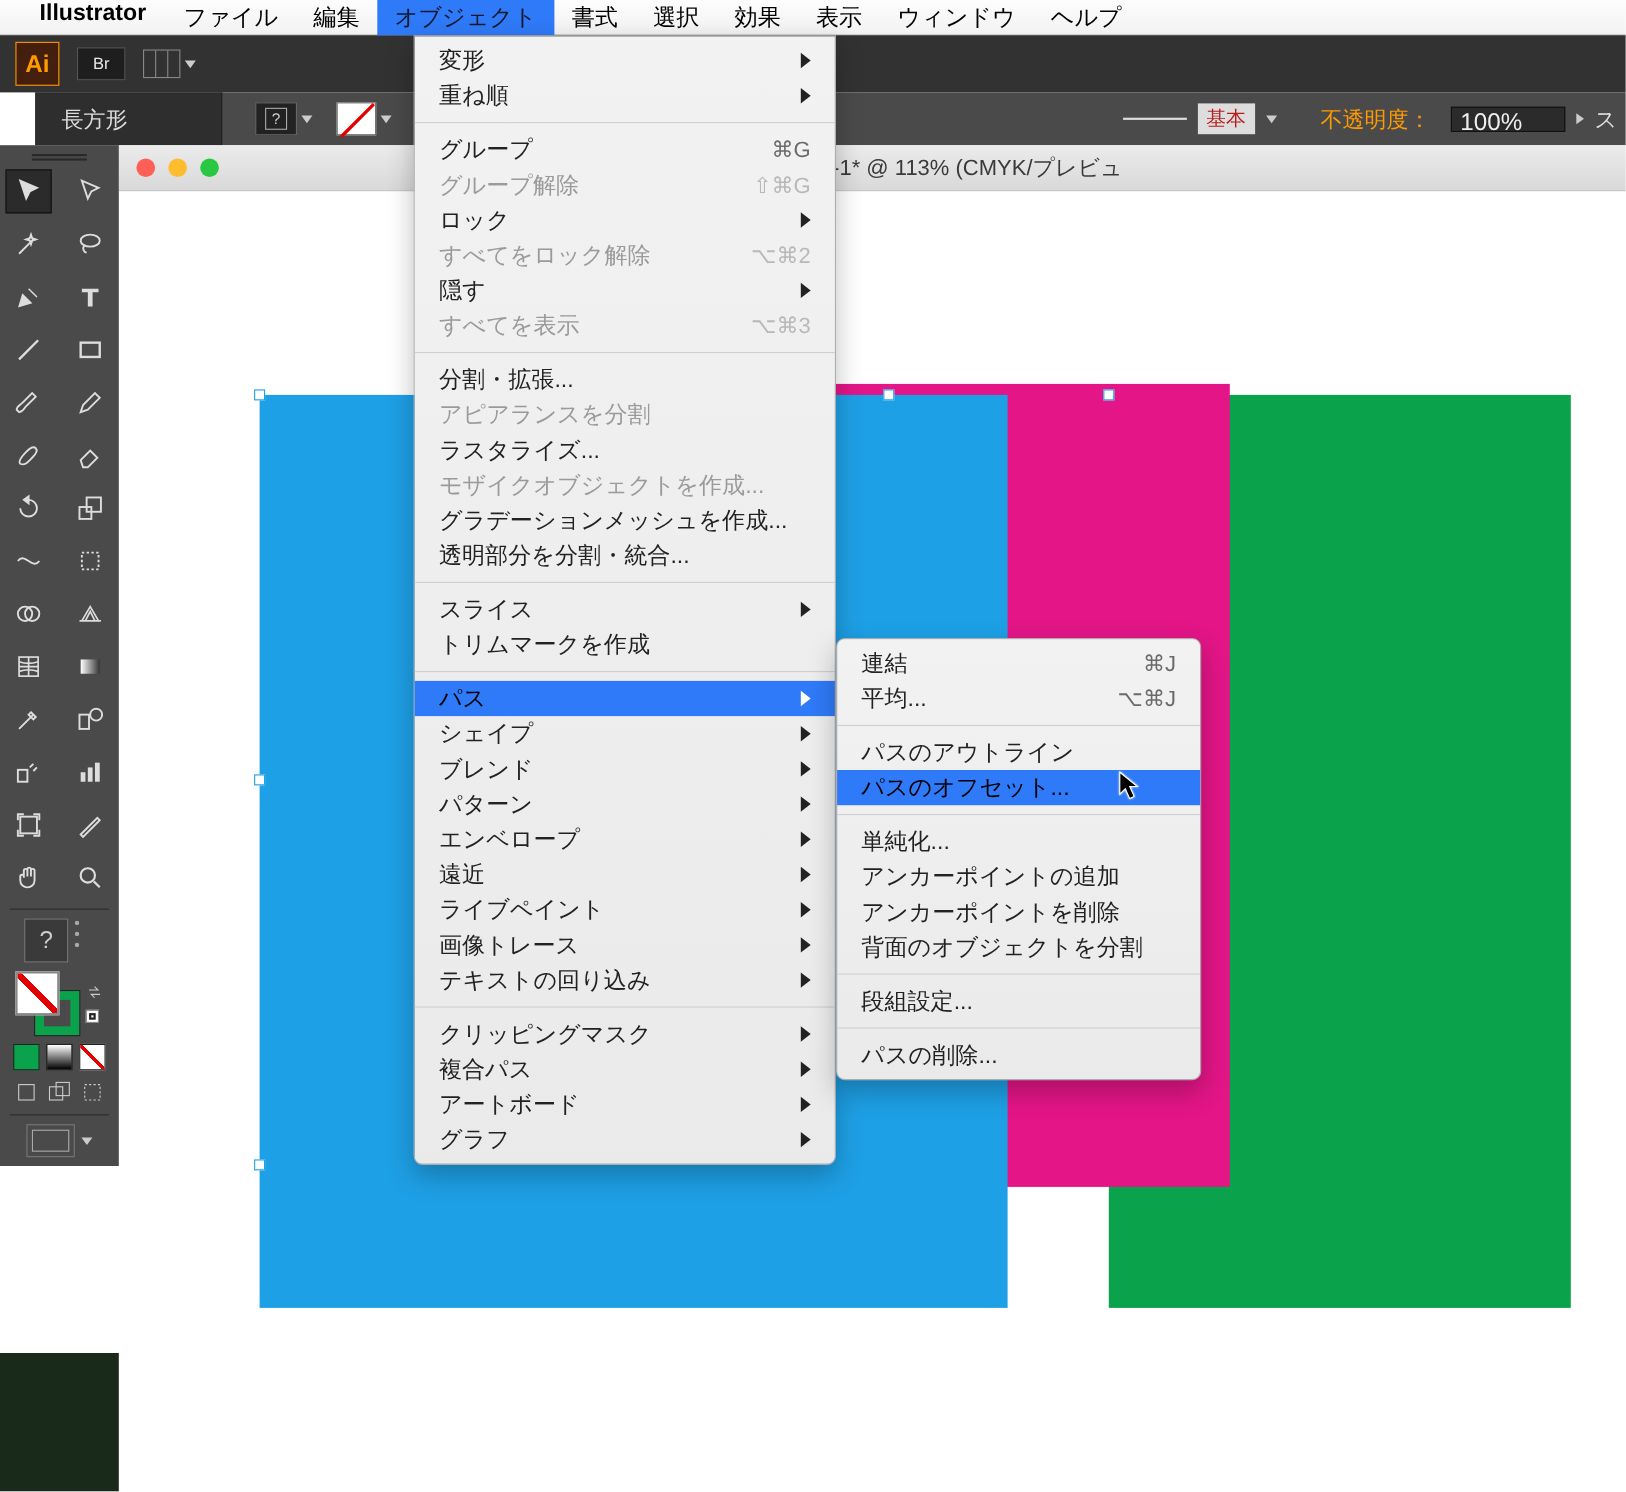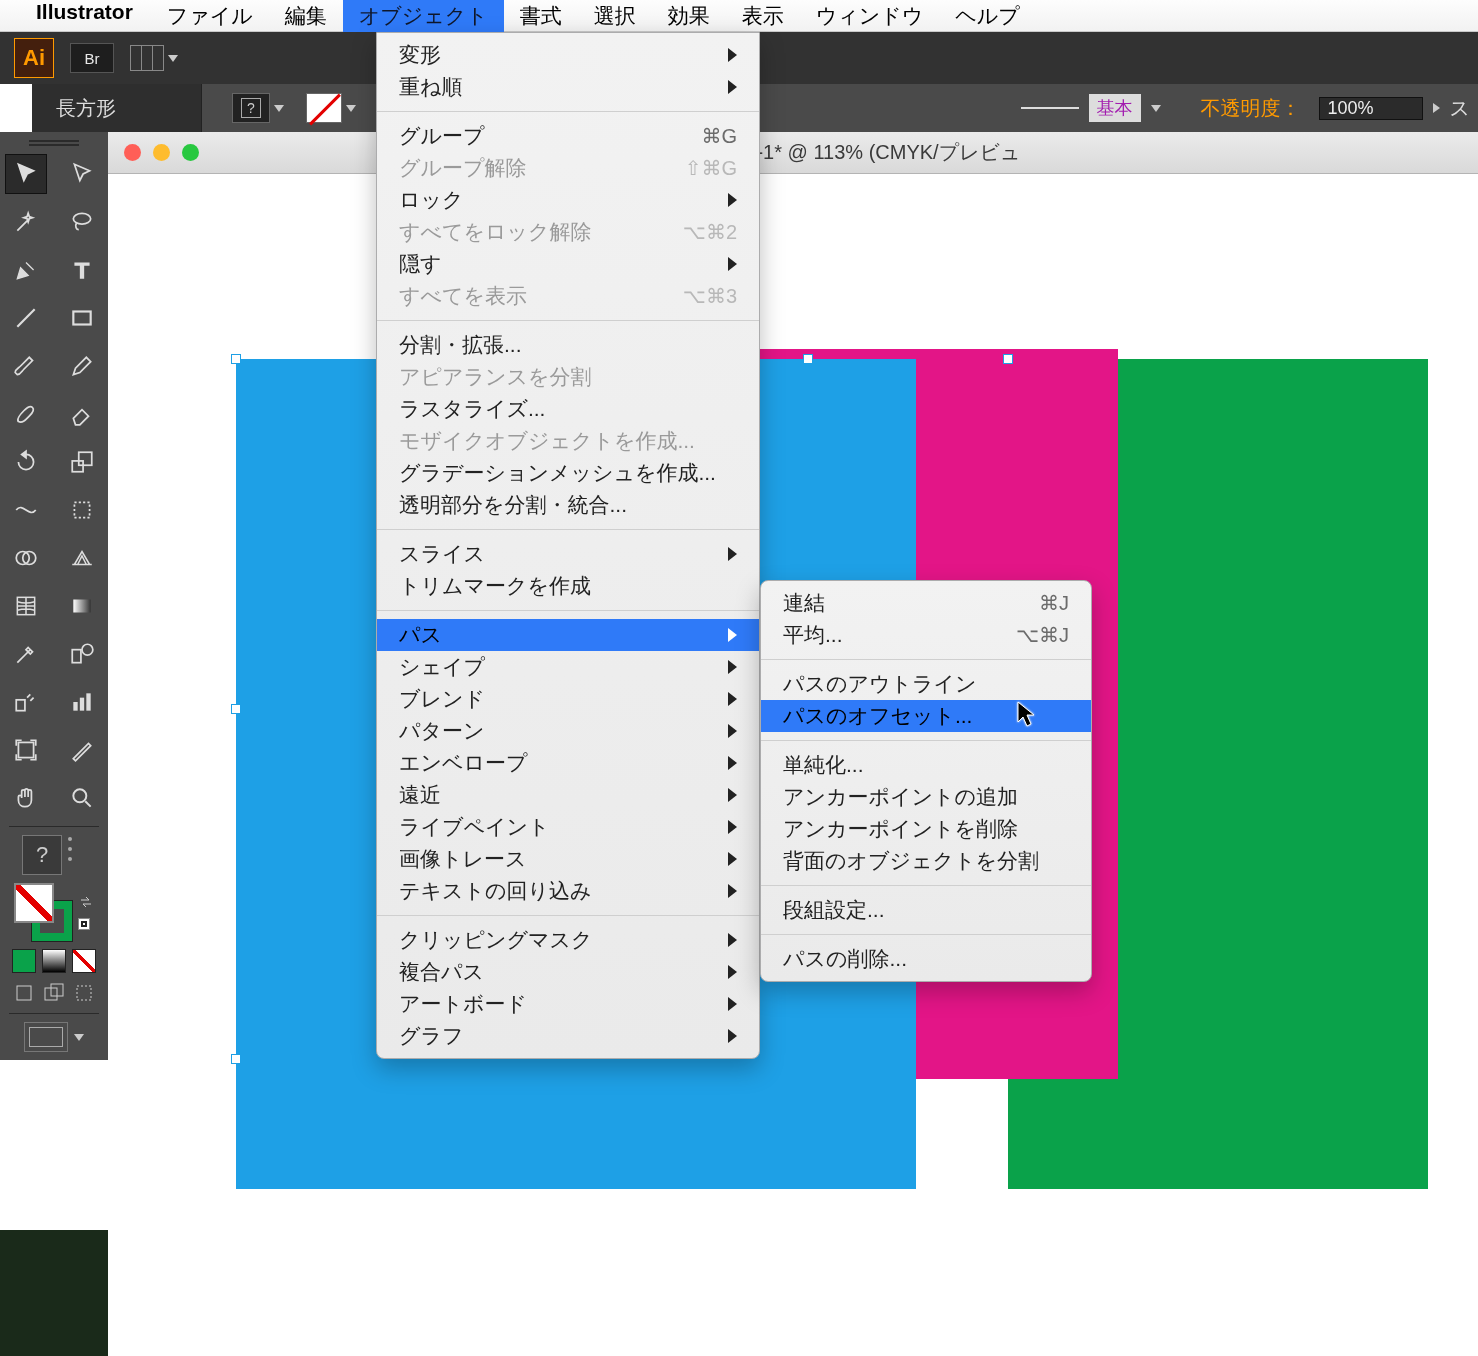--- a/index.html
+++ b/index.html
@@ -23,24 +23,24 @@
 .tri-down { width:0; height:0; border-left:5px solid transparent; border-right:5px solid transparent; border-top:7px solid #ccc; }
 
 
 .control-bar { height:48px; background:#4a4a4a; display:flex; align-items:center; color:#ddd; font-size:20px; position:relative;margin-left:32px; }
 .control-bar .shape-label { background:#2e2e2e; height:100%; display:flex; align-items:center; padding:0 24px; border-right:1px solid #222; min-width:170px; }
 .swatch-box { width:38px; height:30px; border:1px solid #666; background:#222; display:flex; align-items:center; justify-content:center; margin-left:30px; }
 .qmark { width:20px; height:20px; border:1px solid #aaa; color:#ccc; font-size:14px; display:flex; align-items:center; justify-content:center; }
 .swatch-none { width:36px; height:30px; border:1px solid #666; background:#fff; position:relative; margin-left:22px; }
 .swatch-none::after { content:""; position:absolute; width:42px; height:3px; background:#e30000; top:50%; left:-3px; transform:rotate(-45deg); }
 .control-bar .orange { color:#ff9a00; margin-left:30px; }
-.opacity-input { width:104px; height:23px; background:#2b2b2b; border:1px solid #111; color:#eee; font-size:18px; margin-left:8px; padding-left:8px; }
+.opacity-input { width:104px; height:23px; background:#2b2b2b; border:1px solid #111; color:#eee; font-size:22px; margin-left:8px; padding-left:8px; }
 .ctrl-right { margin-left:auto; display:flex; align-items:center; gap:10px; padding-right:8px; }
 .stroke-line { width:58px; height:2px; background:#ddd; }
-.basic-badge { background:#ddd; color:#a21caf; padding:2px 8px; font-size:18px;font-family:Liberation Serif, serif; }
+.basic-badge { background:#ddd; color:#b91c1c; padding:2px 8px; font-size:18px;font-family:Liberation Serif, serif; }
 
 
 .doc-header { position:absolute; top:132px; left:108px; right:0; height:42px; background:linear-gradient(#ebebeb,#d9d9d9); border-bottom:1px solid #b4b4b4; display:flex; align-items:center; }
 .traffic { display:flex; gap:12px; margin-left:16px; }
 .traffic span { width:17px; height:17px; border-radius:50%; }
 .traffic .r { background:#ff5f57; } .traffic .y { background:#febc2e; } .traffic .g { background:#28c840; }
 .doc-title { margin:0 auto; color:#3a3a3a; font-size:20px; }
 
 
 .canvas { position:absolute; top:174px; left:108px; right:0; bottom:0; background:#fff; }

